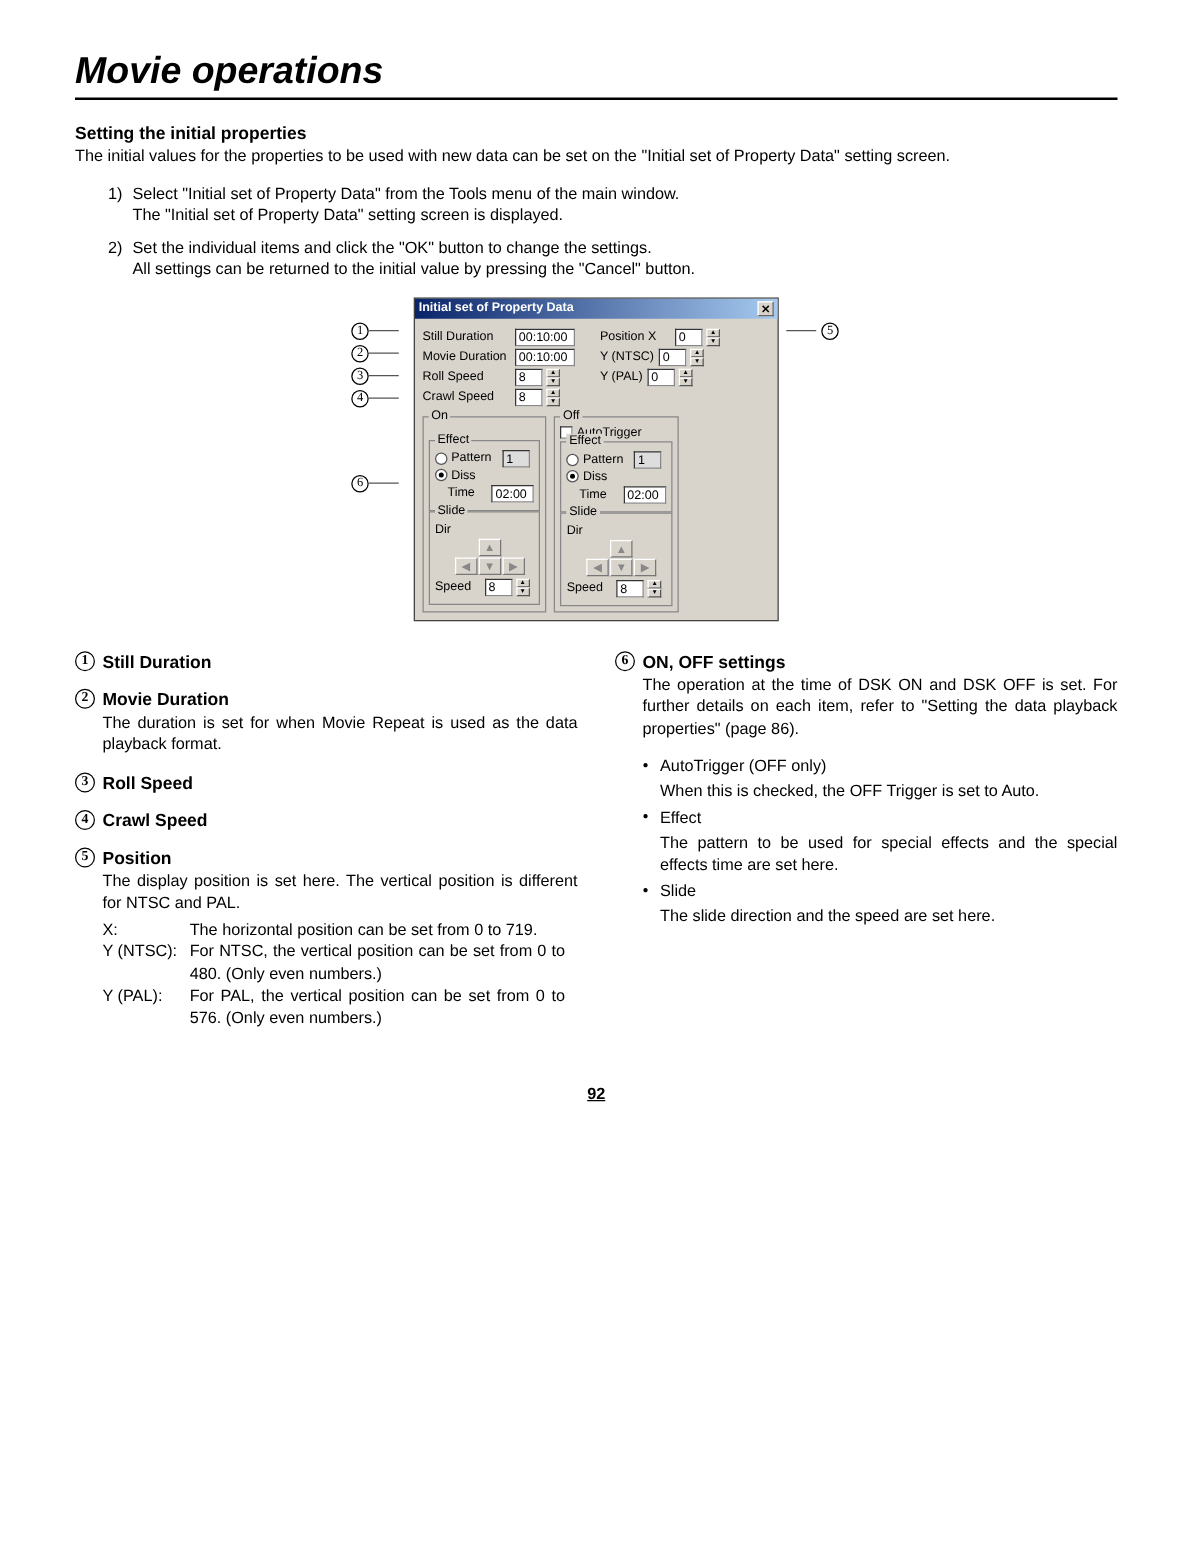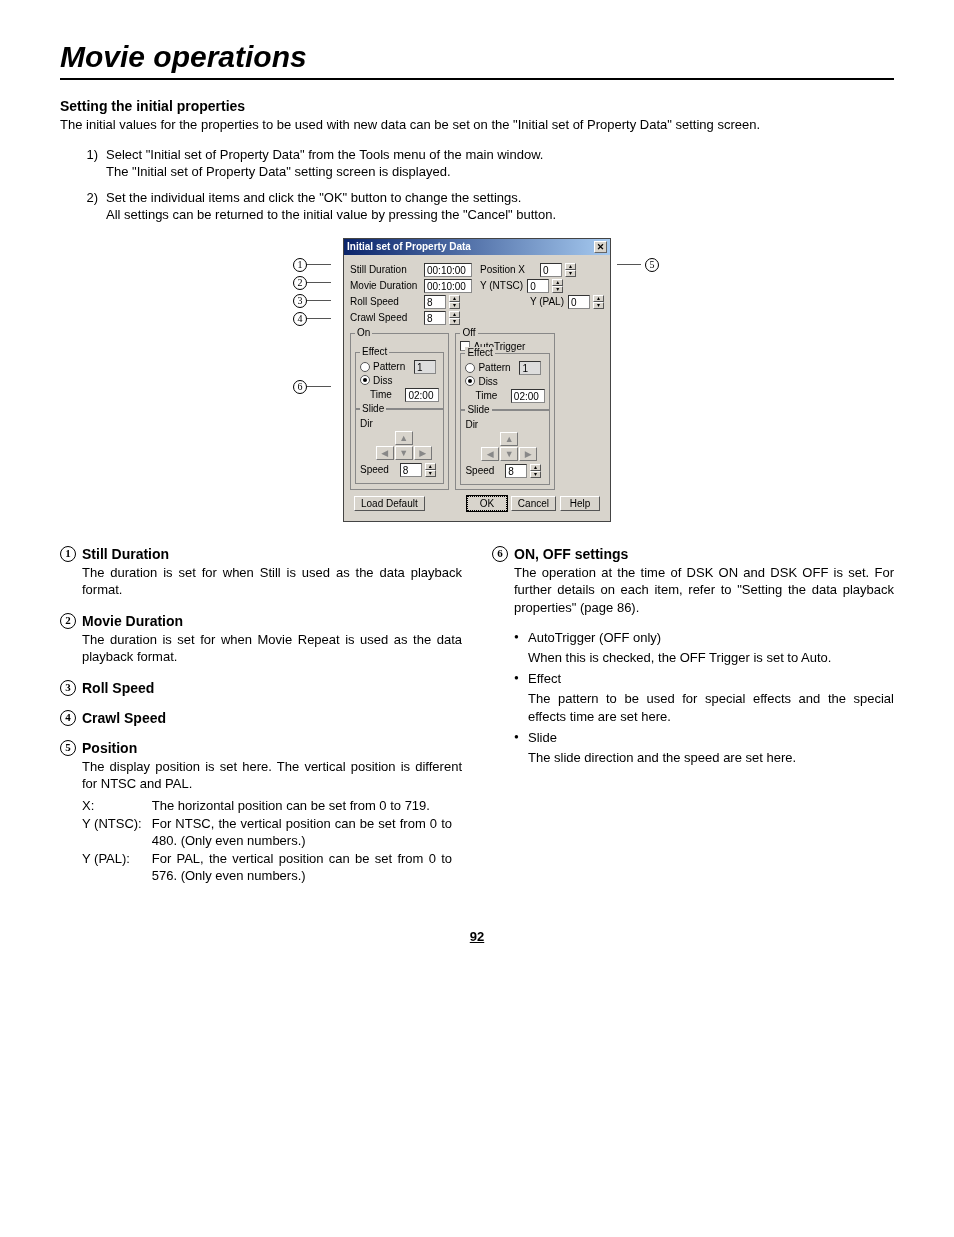--- a/index.html
+++ b/index.html
@@ -60,21 +60,21 @@
     border-radius: 50%;
     font-size: 10px;
     align-items: center;
     justify-content: center;
     line-height: 1;
     vertical-align: middle;
     margin-right: 2px;
     font-family: "Times New Roman", serif;
   }
   .dialog {
-    width: 268px;
+    width: 292px;
     border: 1px solid #444;
     background: #d8d4cc;
     font-family: "MS Sans Serif", Tahoma, sans-serif;
     font-size: 10px;
     color: #000;
   }
   .titlebar {
     display: flex;
     justify-content: space-between;
     align-items: center;
@@ -306,21 +306,21 @@
               </span>
             </div>
           <div class="row" style="justify-content:flex-start">
               <span class="row-label">Y (NTSC)</span>
               <span class="txt-input txt-small">0</span>
               <span class="spin">
                 <span class="spin-btn">▴</span>
                 <span class="spin-btn">▾</span>
               </span>
             </div>
-          <div class="row" style="justify-content:flex-end">
+          <div class="row" style="justify-content:flex-start">
               <span class="row-label">Y (PAL)</span>
               <span class="txt-input txt-small">0</span>
               <span class="spin">
                 <span class="spin-btn">▴</span>
                 <span class="spin-btn">▾</span>
               </span>
             </div>
         </div>
       </div>
 
@@ -387,45 +387,36 @@
                 <span class="arrow-btn">▶</span>
             </div>
             <div class="row"><span>Speed</span>&nbsp;<span class="txt-input txt-small">8</span><span class="spin">
                   <span class="spin-btn">▴</span>
                   <span class="spin-btn">▾</span>
                 </span></div>
           </div>
         </div>
       </div>
 
-      <div class="dialog-buttons">
-        <span class="dlg-btn" style="min-width:60px">Load Default</span>
-        <span style="display:flex;gap:4px">
-          <span class="dlg-btn default">OK</span>
-          <span class="dlg-btn">Cancel</span>
-          <span class="dlg-btn">Help</span>
-        </span>
-      </div>
     </div>
   </div>
 
   <div class="callouts-right">
     <div class="co-label" style="top:20px; left:14px"><span class="circ">5</span></div>
     <div class="co-line" style="top:26px; left:-14px; width:24px"></div>
   </div>
 </div>
 
 <div class="columns">
   <div class="col-left">
     <div class="entry">
       <div class="entry-title">
           <span class="circ">1</span>
           <span>Still Duration</span>
         </div>
-      <div class="entry-body">The duration is set for when Still is used as the data playback format.</div>
     </div>
     <div class="entry">
       <div class="entry-title">
           <span class="circ">2</span>
           <span>Movie Duration</span>
         </div>
       <div class="entry-body">The duration is set for when Movie Repeat is used as the data playback format.</div>
     </div>
     <div class="entry">
       <div class="entry-title">

